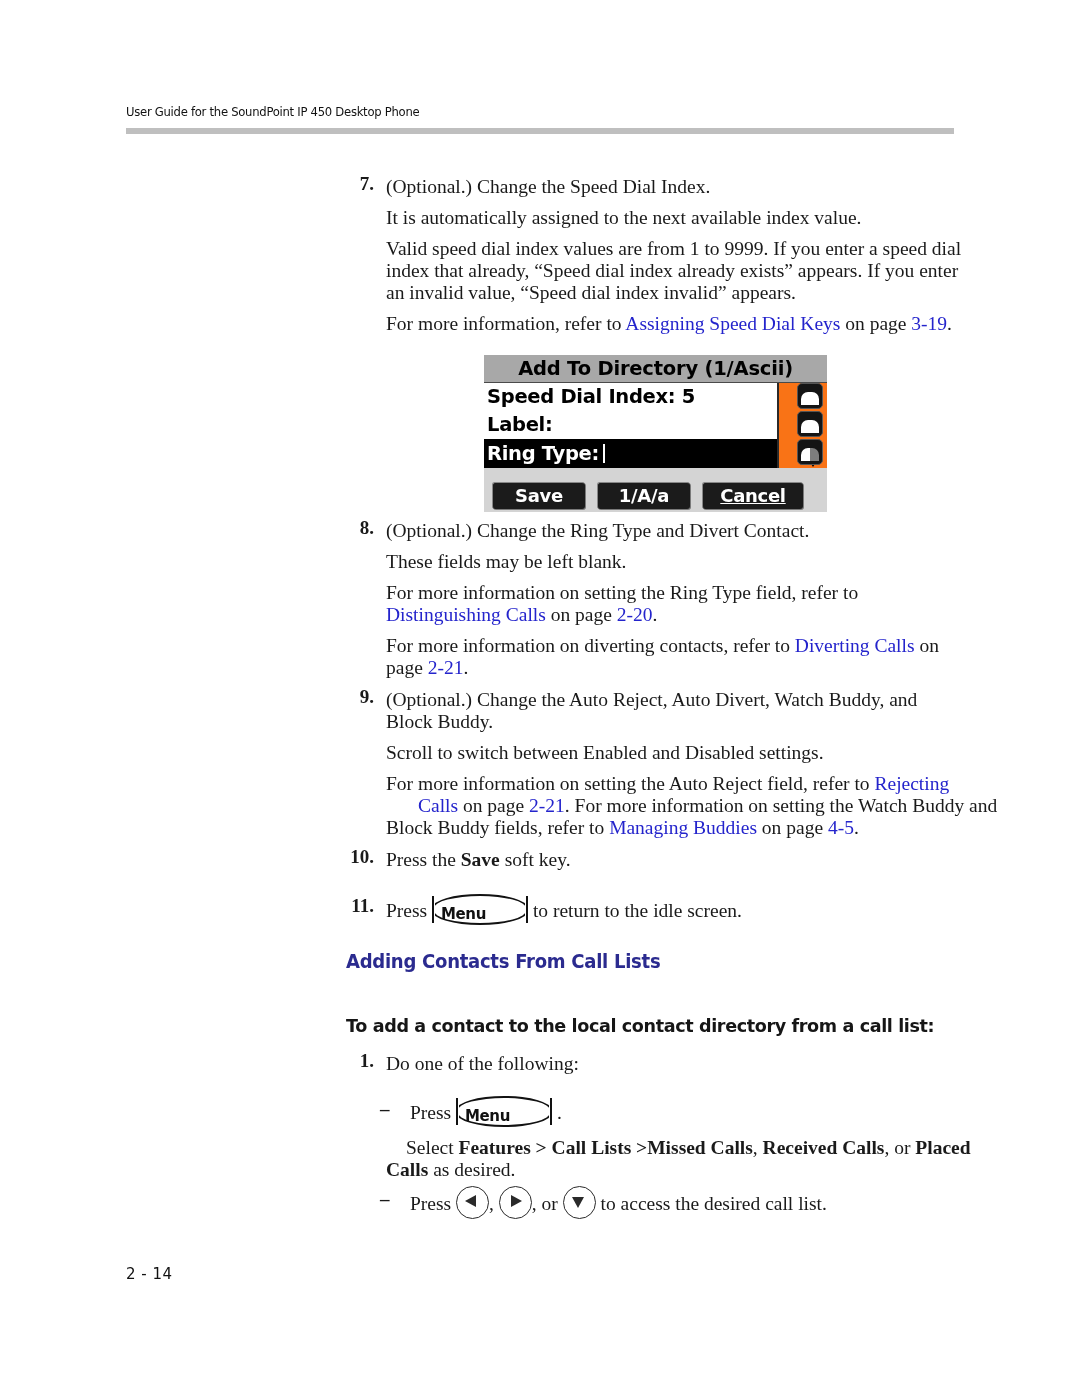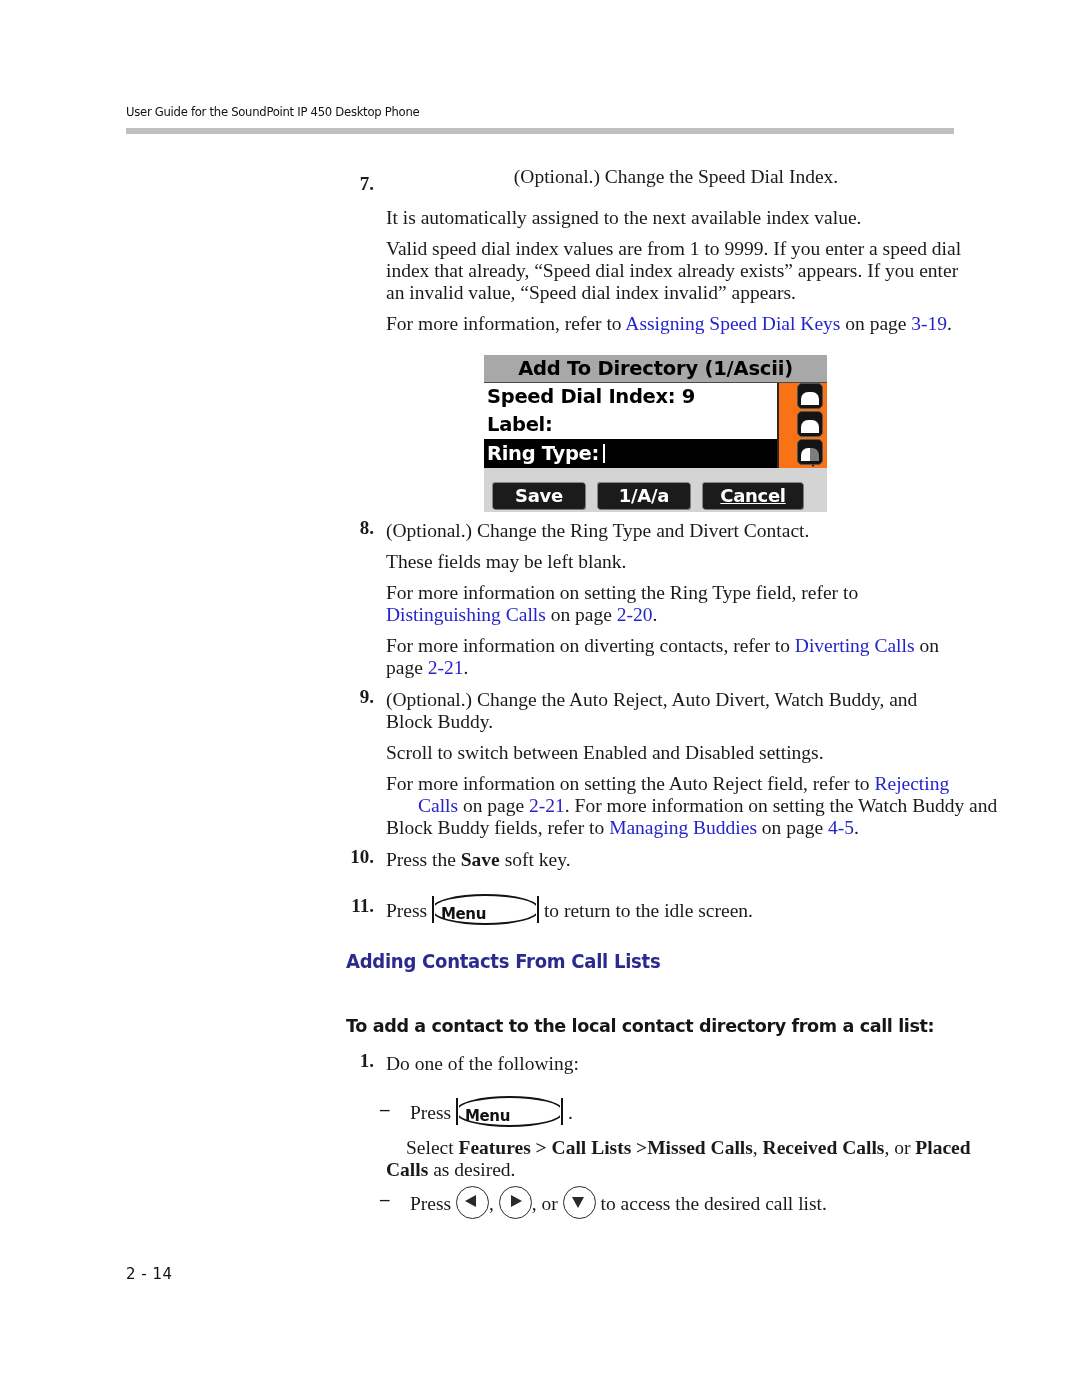--- a/index.html
+++ b/index.html
@@ -201,21 +201,21 @@
   .sk3 { width: 100px; margin-left: 12px; text-decoration: underline; }
 
   .lcd-lipleft {
     position:absolute; left:0; top:113px; width:343px; height:6px; background:#d4d4d4;
   }
 
   
   .menukey {
     display: inline-block;
     position: relative;
-    width: 107px;
+    width: 96px;
     height: 31px;
     vertical-align: -8px;
   }
   .menukey .shell {
     position: absolute;
     inset: 0;
     border: 2px solid #121212;
     border-radius: 50% / 46%;
     background: #ffffff;
     box-sizing: border-box;
@@ -321,36 +321,36 @@
 <body>
 
 <div class="page-header">
   <div class="header-text">User Guide for the SoundPoint IP 450 Desktop Phone</div>
   <div class="header-rule"></div>
 </div>
 
 <div class="content">
 
   <div class="num" style="left:346px; top:173px; width:28px;">7.</div>
-  <div class="block txt" style="left:386px; top:162px; width:580px;text-align:center;">(Optional.) Change the Speed Dial Index.</div>
+  <div class="block txt" style="left:386px; top:172px; width:580px;">(Optional.) Change the Speed Dial Index.</div>
   <div class="block txt" style="left:386px; top:203px; width:600px;">It is automatically assigned to the next available index value.</div>
 
   <div class="block txt" style="left:386px; top:234px; width:600px;">Valid speed dial index values are from 1 to 9999. If you enter a speed dial</div>
   <div class="block txt" style="left:386px; top:256px; width:600px;">index that already, “Speed dial index already exists” appears. If you enter</div>
   <div class="block txt" style="left:386px; top:278px; width:600px;">an invalid value, “Speed dial index invalid” appears.</div>
 
   <div class="block txt" style="left:386px; top:309px; width:600px;">
     <span>For more information, refer to </span><span class="lnk">Assigning Speed Dial Keys</span><span> on page </span><span class="lnk">3-19</span><span>.</span>
   </div>
 
   <div class="phone-shot">
     <div class="lcd-title">Add To Directory (1/Ascii)</div>
 
     <div class="lcd-body">
-      <div class="lcd-row">Speed Dial Index: 9</div>
+      <div class="lcd-row">Speed Dial Index: 5</div>
       <div class="lcd-row">Label:</div>
       <div class="lcd-row sel">
         <span>Ring Type:</span><span class="lcd-caret"></span>
       </div>
 
       <div class="lcd-scroll">
         <div class="up">
           <div class="arrow-up"></div>
             <div class="arrow-up-stem"></div>
         </div>

